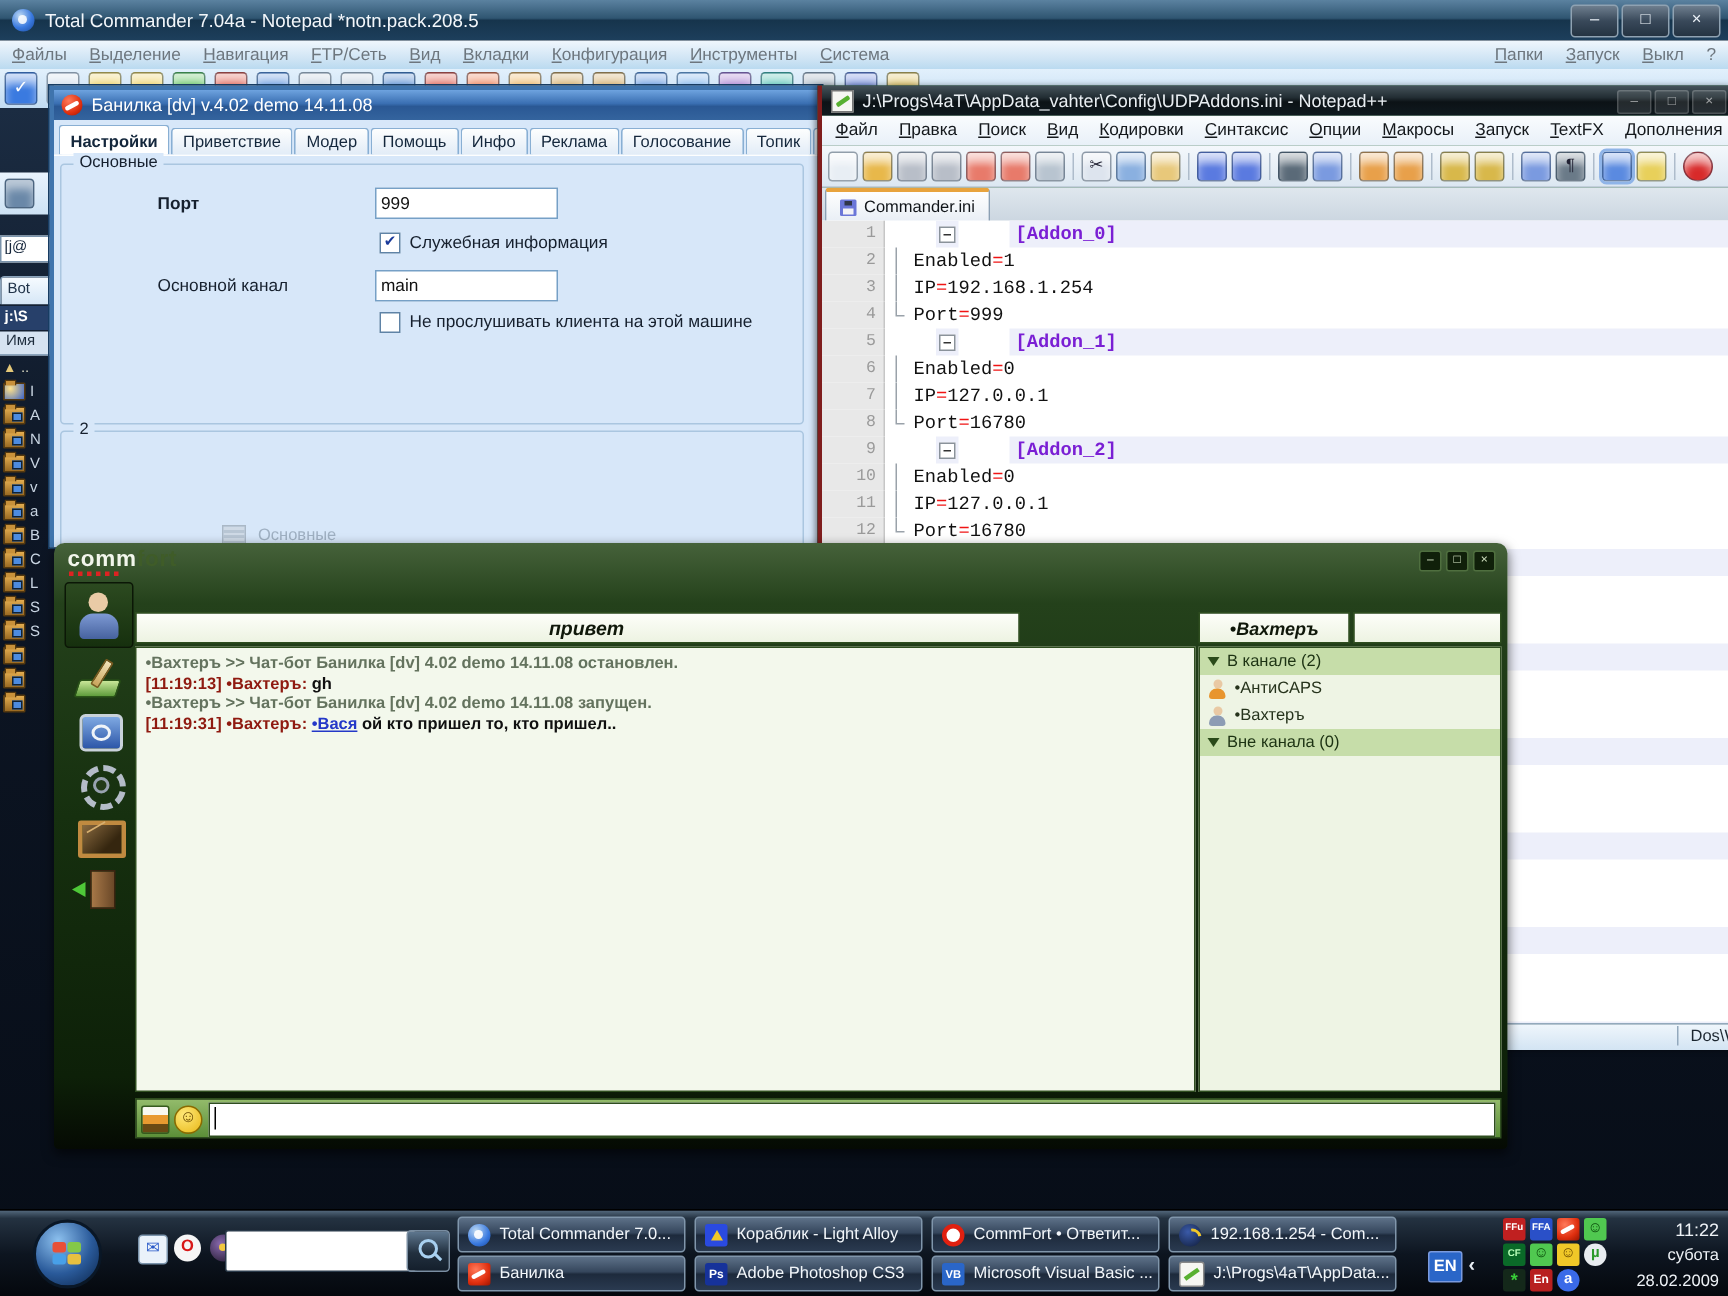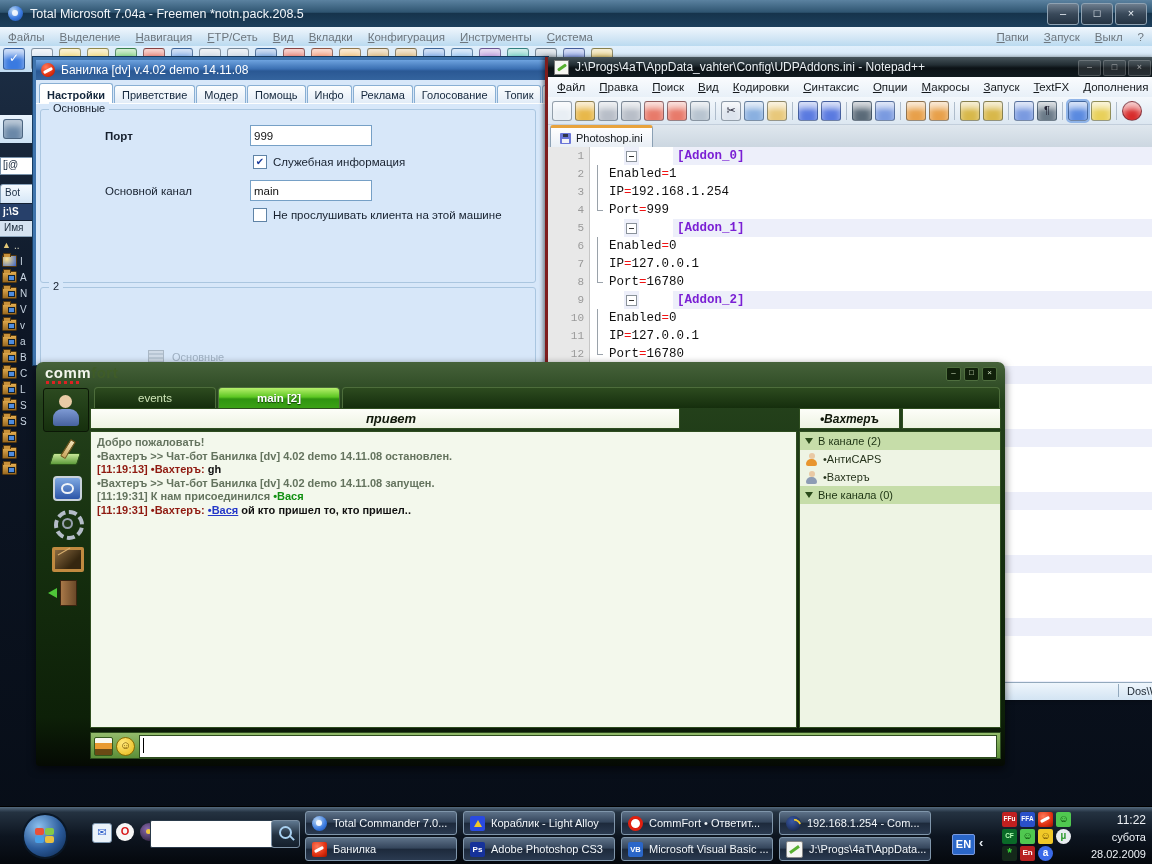--- a/index.html
+++ b/index.html
@@ -186,21 +186,21 @@
   .clockblk .t2,.clockblk .t3{font-size:11px;line-height:17px;}
 </style>
 </head>
 <body>
 
 <div class="screen">
 
   <section id="tc">
     <div class="tc-titlebar">
       <span class="tc-appicon"></span>
-      <span>Total Microsoft 7.04a - Freemen *notn.pack.208.5</span>
+      <span>Total Commander 7.04a - Notepad *notn.pack.208.5</span>
       <span class="tc-wbtns">
         <span class="wbtn">–</span>
         <span class="wbtn">□</span>
         <span class="wbtn">×</span>
       </span>
     </div>
     <div class="tc-menubar">
       <span class="mrow" id="tc-menu-left">
           <span><u>Ф</u>айлы</span>
           <span><u>В</u>ыделение</span>
@@ -413,21 +413,21 @@
         <span class="chip" style="background: linear-gradient(rgba(255, 255, 255, 0.5), rgba(255, 255, 255, 0) 55%), rgb(106, 122, 136);">¶</span>
         <span class="vsep"></span>
         <span class="chip pressed" style="background: linear-gradient(rgba(255, 255, 255, 0.5), rgba(255, 255, 255, 0) 55%), rgb(90, 138, 224);"></span>
         <span class="chip" style="background: linear-gradient(rgba(255, 255, 255, 0.5), rgba(255, 255, 255, 0) 55%), rgb(232, 208, 90);"></span>
         <span class="vsep"></span>
         <span class="chip round" style="background: linear-gradient(rgba(255, 255, 255, 0.5), rgba(255, 255, 255, 0) 55%), rgb(216, 42, 42);"></span>
       </div>
     <div class="n-tabbar">
       <span class="n-tab">
         <span class="floppy"></span>
-        <span>Photoshop.ini</span>
+        <span>Commander.ini</span>
       </span>
     </div>
     <div class="n-editor" id="n-editor">
         <div class="nrow stripe">
           <span class="nln">1</span>
           <span class="nfold">
             <span class="fbox"></span>
           </span>
           <span class="ncode"><span class="sec">[Addon_0]</span></span>
         </div>
@@ -541,34 +541,27 @@
       <span class="cfwb">×</span>
     </div>
     <div class="cf-side">
       <div class="cf-avatar"></div>
       <div class="cfbtn i-pencil"></div>
       <div class="cfbtn i-mic"></div>
       <div class="cfbtn i-gear"></div>
       <div class="cfbtn i-frame"></div>
       <div class="cfbtn i-door"></div>
     </div>
-    <div class="cf-tabrow" id="cf-tabs">
-        <span class="cftab inactive">events</span>
-        <span class="cftab active">main [2]</span>
-        <span class="cftab-filler"></span>
-      </div>
     <div class="cf-topic">привет</div>
     <div class="cf-uhdr" style="left:763px;width:101px;">•Вахтеръ</div>
     <div class="cf-uhdr" style="left:866px;width:99px;"></div>
     <div class="cf-chat" id="cf-chat">
-        <div class="cline"><span class="s-sys">Добро пожаловать!</span></div>
         <div class="cline"><span class="s-sys">•Вахтеръ &gt;&gt; Чат-бот Банилка [dv] 4.02 demo 14.11.08 остановлен.</span></div>
         <div class="cline"><span class="s-bot">[11:19:13] </span><span class="s-bot">•Вахтеръ:</span><span class="s-msg"> gh</span></div>
         <div class="cline"><span class="s-sys">•Вахтеръ &gt;&gt; Чат-бот Банилка [dv] 4.02 demo 14.11.08 запущен.</span></div>
-        <div class="cline"><span class="s-sys">[11:19:31] К нам присоединился </span><span class="s-join">•Вася</span></div>
         <div class="cline"><span class="s-bot">[11:19:31] </span><span class="s-bot">•Вахтеръ:</span><span class="s-msg"> </span><span class="s-link">•Вася</span><span class="s-msg"> ой кто пришел то, кто пришел..</span></div>
       </div>
     <div class="cf-users" id="cf-users">
         <div class="urow group">
           <span class="tri"></span>
           <span>В канале (2)</span>
         </div>
         <div class="urow">
           <span class="person orange"></span>
           <span>•АнтиCAPS</span>

